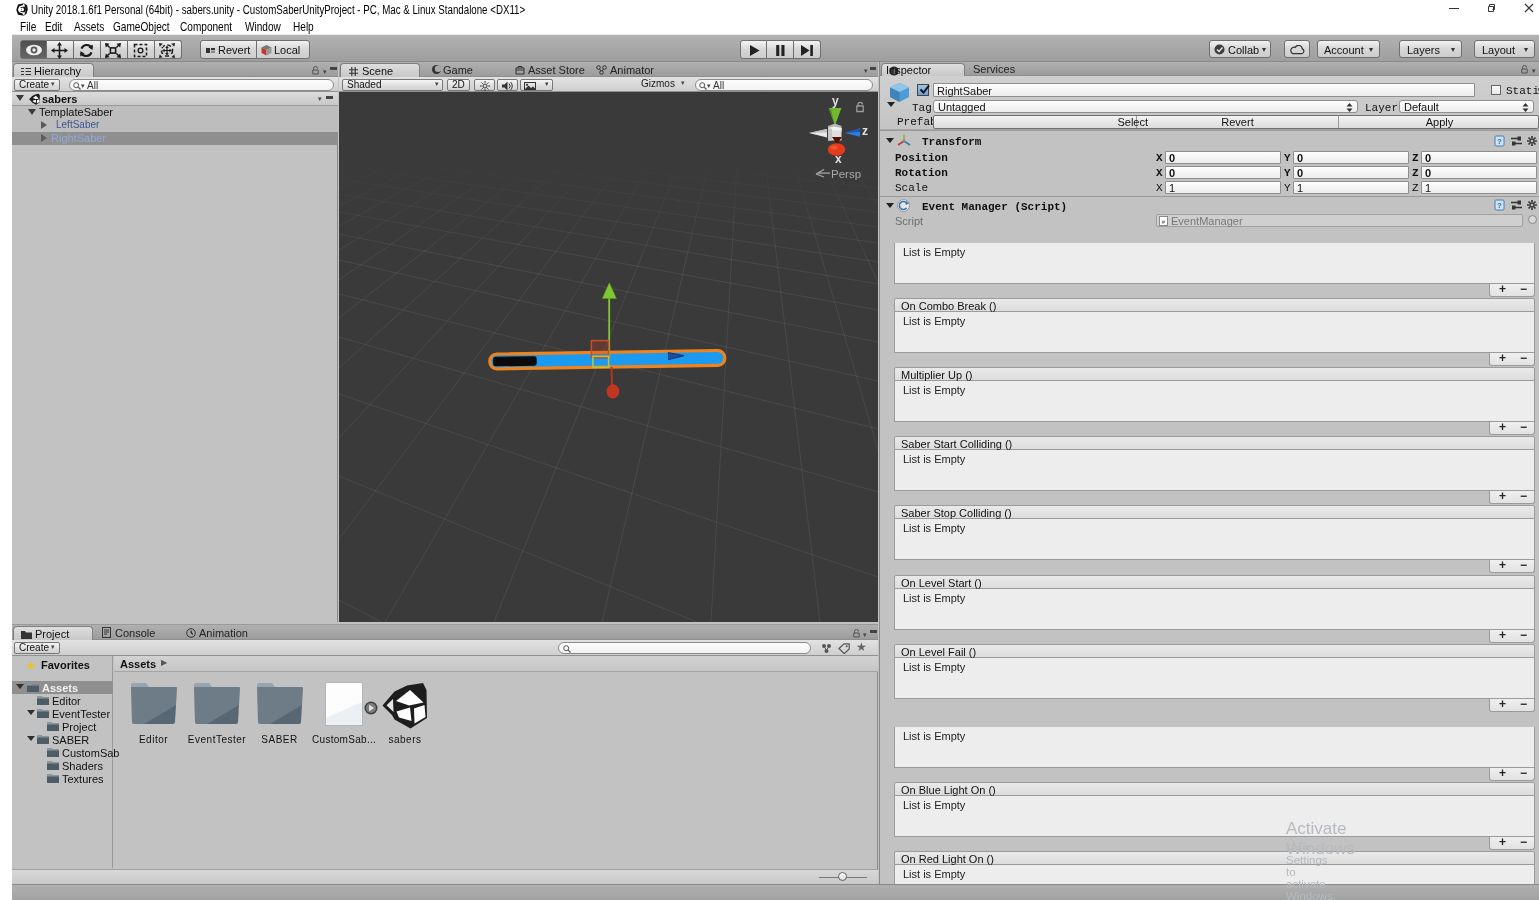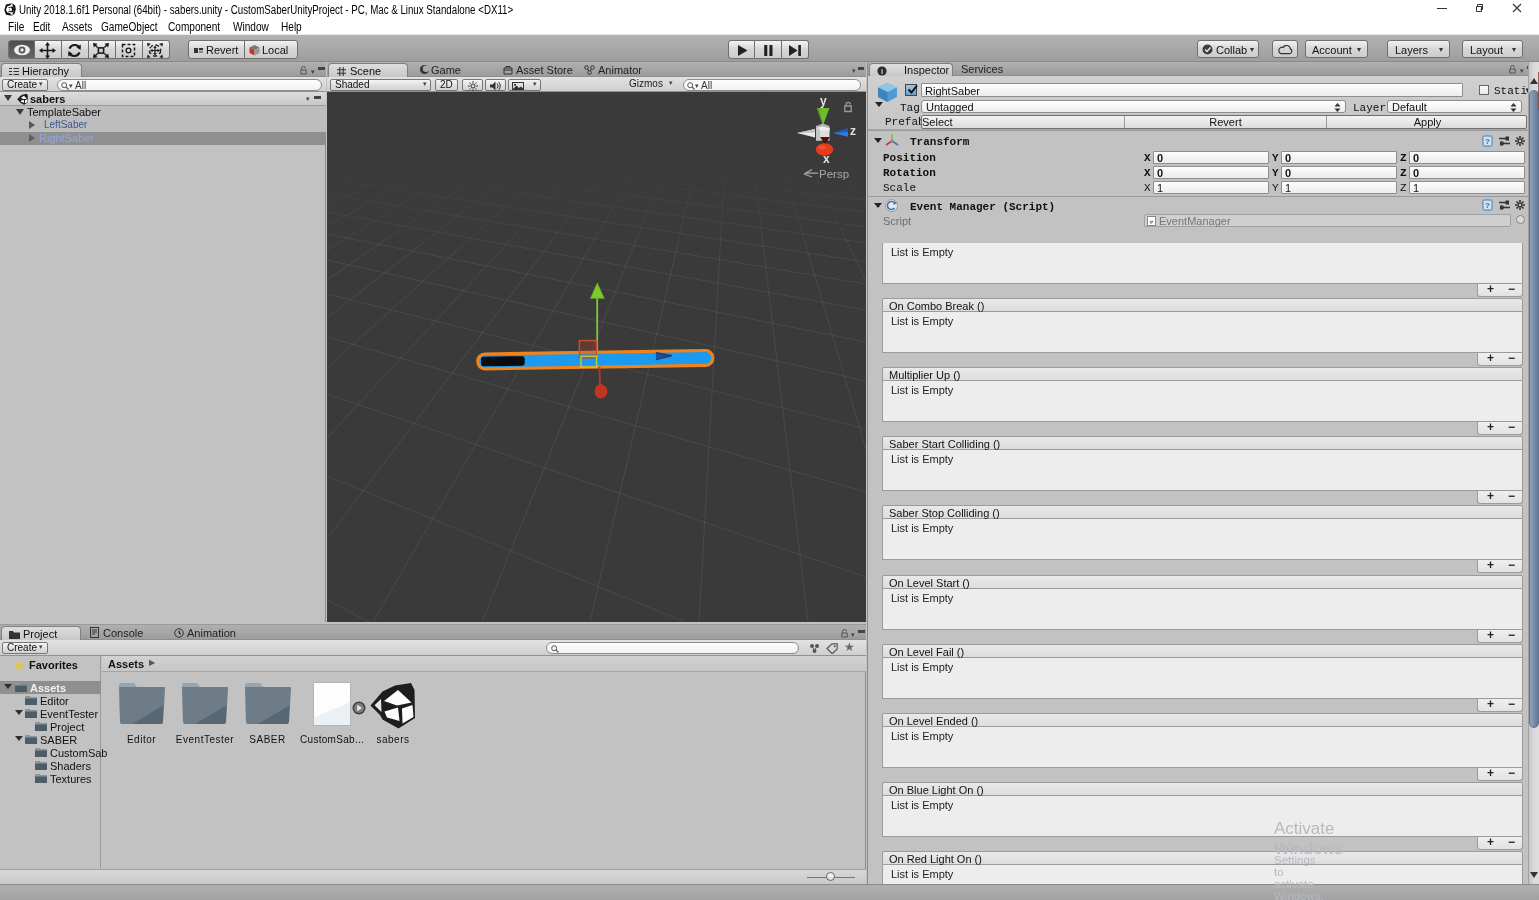--- a/index.html
+++ b/index.html
@@ -1,19 +1,19 @@
 <!DOCTYPE html>
 <html><head>
 <meta charset="utf-8">
 <style>
 * { margin:0; padding:0; box-sizing:border-box; }
 html,body { width:1539px; height:900px; overflow:hidden; }
 body { font-family:"Liberation Sans",sans-serif; font-size:11px; color:#111; }
 .abs { position:absolute; }
-#root { position:relative; width:1264px; height:900px; background:#C2C2C2; }
+#root { position:relative; width:1264px; height:900px; background:#C2C2C2;margin-left:12px; }
 
 #titlebar { left:0; top:0; width:1539px; height:18px; background:#fff; }
 #menubar { left:0; top:18px; width:1539px; height:16px; background:#fff; }
 .menuitem { position:absolute; top:2px; font-size:12px; color:#000; transform:scaleX(0.84); transform-origin:0 0; }
 #toolbar { left:0; top:34px; width:1539px; height:28px; background:linear-gradient(#b2b2b2,#9e9e9e); border-top:1px solid #e8e8e8; border-bottom:1px solid #8a8a8a; }
 .tbtn { position:absolute; background:linear-gradient(#f2f2f2,#d8d8d8 45%,#cdcdcd); border:1px solid #6f6f6f; border-radius:3px; }
 .tgroup { position:absolute; display:flex; }
 .tgroup .tb { width:27px; height:19px; background:linear-gradient(#f4f4f4,#d6d6d6 50%,#cccccc); border:1px solid #6f6f6f; border-left:none; position:relative; }
 .tgroup .tb:first-child { border-left:1px solid #6f6f6f; border-radius:3px 0 0 3px; }
 .tgroup .tb:last-child { border-radius:0 3px 3px 0; }
@@ -482,21 +482,21 @@
     <div class="abs" style="left:826px;top:2px;width:9px;height:9px;border:1px solid #666;border-radius:50%;background:linear-gradient(#fafafa,#dcdcdc)"></div>
   </div>
 </div>
 <div class="abs" id="inspector" style="left:867px;top:62px;width:672px;height:822px;background:#C2C2C2;border-left:1px solid #8a8a8a;overflow:hidden">
   <div class="tabstrip abs" style="left:0;top:0;width:672px;height:14px"></div>
   <div class="tab" style="left:1px;width:84px;height:14px">
     <svg class="abs" style="left:7px;top:2px" width="10" height="10" viewBox="0 0 10 10">
           <circle cx="5" cy="5" r="4.6" fill="#2c2c2c"></circle>
           <text x="5" y="7.6" text-anchor="middle" font-size="7.5" font-weight="bold" fill="#ddd" font-family="Liberation Sans">i</text>
         </svg>
-    <div class="abs" style="left:34px;top:0px">Inspector</div>
+    <div class="abs" style="left:4px;top:0px">Inspector</div>
   </div>
   <div class="tabtext" style="left:93px;top:1px">Services</div>
   <svg class="abs" style="left:641px;top:3px" width="8" height="9" viewBox="0 0 8 9">
         <path fill="none" stroke="#555" stroke-width="1" d="M1.5 4 V2.5 a2 2 0 0 1 4 0 M0.8 4 h5.4 v4 h-5.4 Z"></path>
       </svg>
   <div class="abs" style="left:652px;top:5px;font-size:7px;color:#444">▾</div>
   <div class="abs" style="left:659px;top:4px;width:7px;height:2px;border-top:2px solid #444;border-bottom:1px solid #444"></div>
 
   <div class="abs" style="left:0;top:14px;width:660px;height:54px;background:linear-gradient(#d0d0d0,#c4c4c4);border-bottom:1px solid #a8a8a8"></div>
   <svg class="abs" style="left:8px;top:20px" width="23" height="22" viewBox="0 0 23 22">
@@ -526,21 +526,21 @@
   <div class="ifield" style="left:519px;top:38px;width:135px;height:13px;border-radius:3px">
         <div class="abs" style="left:4px;top:0px">Default</div>
         <svg class="abs" style="left:122px;top:2px" width="7" height="9" viewBox="0 0 7 9">
           <path fill="#333" d="M3.5 0 L6.5 3.5 H0.5 Z M3.5 9 L0.5 5.5 H6.5 Z"></path>
         </svg>
       </div>
   <div class="lbl" style="left:17px;top:54px">Prefab</div>
   <div class="abs" style="left:53px;top:53px;width:606px;height:14px;background:linear-gradient(#f3f3f3,#dcdcdc);border:1px solid #6f6f6f;border-radius:2px">
     <div class="abs" style="left:202px;top:0;width:1px;height:12px;background:#9a9a9a"></div>
     <div class="abs" style="left:404px;top:0;width:1px;height:12px;background:#9a9a9a"></div>
-    <div class="abs" style="left:0;top:0px;width:202px;text-align:left">Select</div>
+    <div class="abs" style="left:12px;top:0px;width:202px;text-align:right">Select</div>
     <div class="abs" style="left:203px;top:0px;width:201px;text-align:center">Revert</div>
     <div class="abs" style="left:405px;top:0px;width:201px;text-align:center">Apply</div>
   </div>
 
   <div class="abs" style="left:0;top:68px;width:660px;height:1px;background:#999"></div>
   <div class="abs" style="left:6px;top:76px;width:0;height:0;border-left:4px solid transparent;border-right:4px solid transparent;border-top:5px solid #222"></div>
   <svg class="abs" style="left:17px;top:72px" width="14" height="14" viewBox="0 0 14 14">
         <path stroke="#c0392b" stroke-width="1.6" d="M7 7 L1 11"></path>
         <path stroke="#8db33a" stroke-width="1.6" d="M7 7 V0.5"></path>
         <path stroke="#3a76b8" stroke-width="1.6" d="M7 7 L13 11"></path>
@@ -676,23 +676,20 @@
   <div class="evhead" style="left:14px;top:581.7px;width:641px;height:14px">
         <div class="abs" style="left:6px;top:1px">On Level Fail ()</div>
       </div>
   <div class="evbody" style="left:14px;top:595.7px;width:641px;height:41px">
         <div class="abs" style="left:8px;top:3px">List is Empty</div>
       </div>
   <div class="evfoot" style="left:609px;top:636.7px;width:46px;height:13px">
     <div class="abs" style="left:9px;top:-2px;font-size:12px;font-weight:bold;color:#222">+</div>
     <div class="abs" style="left:30px;top:-2px;font-size:12px;font-weight:bold;color:#222">−</div>
   </div>
-  <div class="evhead" style="left:14px;top:650.9px;width:641px;height:14px">
-        <div class="abs" style="left:6px;top:1px">On Level Ended ()</div>
-      </div>
   <div class="evbody" style="left:14px;top:664.9px;width:641px;height:41px">
         <div class="abs" style="left:8px;top:3px">List is Empty</div>
       </div>
   <div class="evfoot" style="left:609px;top:705.9px;width:46px;height:13px">
     <div class="abs" style="left:9px;top:-2px;font-size:12px;font-weight:bold;color:#222">+</div>
     <div class="abs" style="left:30px;top:-2px;font-size:12px;font-weight:bold;color:#222">−</div>
   </div>
   <div class="evhead" style="left:14px;top:720.1px;width:641px;height:14px">
         <div class="abs" style="left:6px;top:1px">On Blue Light On ()</div>
       </div>

